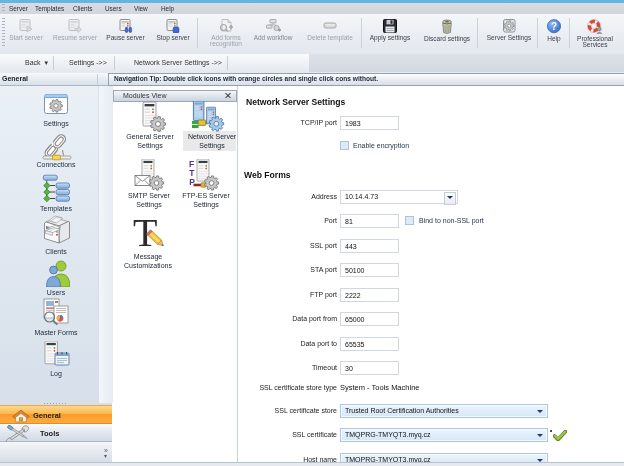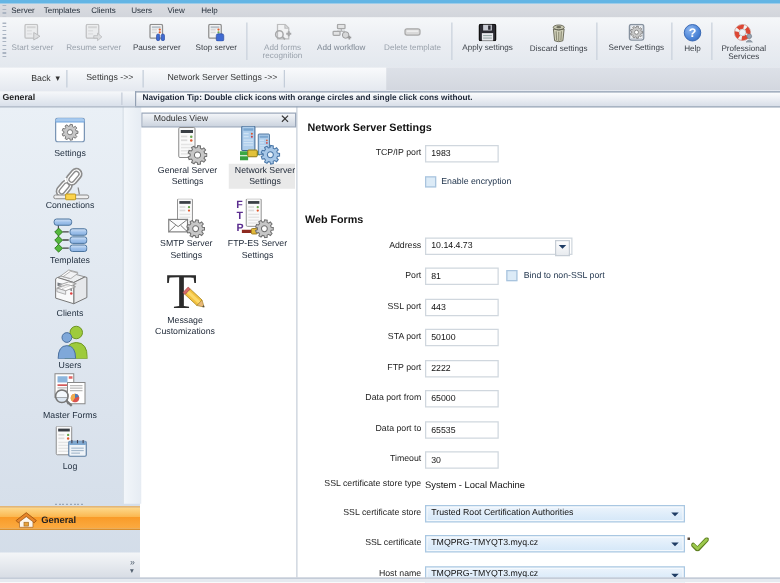--- a/index.html
+++ b/index.html
@@ -292,21 +292,21 @@
     <div class="flabel" style="left:105px;top:205.5px;width:120px;">FTP port</div>
     <div class="finput" style="left:228px;top:202.5px;">2222</div>
     <div class="flabel" style="left:105px;top:230px;width:120px;">Data port from</div>
     <div class="finput" style="left:228px;top:227px;">65000</div>
     <div class="flabel" style="left:105px;top:254.5px;width:120px;">Data port to</div>
     <div class="finput" style="left:228px;top:251.5px;">65535</div>
     <div class="flabel" style="left:105px;top:279px;width:120px;">Timeout</div>
     <div class="finput" style="left:228px;top:276px;">30</div>
 
     <div class="flabel" style="left:105px;top:298.5px;width:120px;">SSL certificate store type</div>
-    <div class="fval" style="left:228px;top:298px;">System - Local Machine</div>
+    <div class="fval" style="left:228px;top:298px;">System - Tools Machine</div>
 
     <div class="flabel" style="left:105px;top:322px;width:120px;">SSL certificate store</div>
     <div class="fcombo" style="left:228px;top:318.5px;width:208px;">Trusted Root Certification Authorities<span class="arr"></span></div>
     <div class="flabel" style="left:105px;top:346px;width:120px;">SSL certificate</div>
     <div class="fcombo" style="left:228px;top:343px;width:208px;">TMQPRG-TMYQT3.myq.cz<span class="arr"></span></div>
     <div style="position:absolute;left:437.5px;top:344.5px;width:2.5px;height:2.5px;background:#5a4a3a;"></div>
     <svg style="position:absolute;left:441px;top:345px;" width="14" height="11" viewBox="0 0 14 11">
       <path d="M1.5 6 L5 9.5 L12.5 1.5" fill="none" stroke="#5d7d1f" stroke-width="3.6" stroke-linecap="round" stroke-linejoin="round"></path>
       <path d="M1.8 6 L5 9 L12.2 1.8" fill="none" stroke="#9cc94d" stroke-width="2.2" stroke-linecap="round" stroke-linejoin="round"></path>
     </svg>
@@ -448,20 +448,35 @@
     <div class="navitem" style="top:285px;">Log</div>
     <div class="abs" id="lgrip"></div>
     <div class="abs" id="genbar">
         <span>General</span>
       <svg class="abs" style="left:12px;top:2.5px;" width="18" height="14" viewBox="0 0 20 15">
         <path d="M1 8 L10 1 L19 8 L17 10 L10 4.5 L3 10 Z" fill="#e8862a" stroke="#a05510" stroke-width="0.8"></path>
         <path d="M4 9 L10 4.5 L16 9 V14 H4 Z" fill="#fdf6ec" stroke="#b07030" stroke-width="0.7"></path>
         <rect x="8" y="9.5" width="4" height="3.4" fill="#e8a13c" stroke="#a06a20" stroke-width="0.6"></rect>
       </svg>
     </div>
+    <div class="abs" id="toolsbar">
+        <span>Tools</span>
+      <svg class="abs" style="left:3px;top:1px;" width="32" height="17" viewBox="0 0 32 17">
+        <g transform="rotate(-35 16 8)">
+            <rect x="6" y="7" width="15" height="2.4" fill="#dcdcdc" stroke="#808080" stroke-width="0.7"></rect>
+            <path d="M21 6 c3 -1.5 6 0 6 2.2 c0 2.2 -3 3.7 -6 2.2 l1.6 -2.2 Z" fill="#e2e2e2" stroke="#808080" stroke-width="0.7"></path>
+            <path d="M6 7 c-3 -1.5 -6 0 -6 2.2" fill="none" stroke="#808080" stroke-width="0.7"></path>
+          </g>
+        <g transform="rotate(33 16 8)">
+            <rect x="3" y="6.6" width="5.5" height="3.2" rx="1.4" fill="#7fa8d9" stroke="#44699c" stroke-width="0.7"></rect>
+            <rect x="8" y="7.3" width="13" height="1.8" fill="#d5d5d5" stroke="#858585" stroke-width="0.6"></rect>
+            <path d="M21 7.3 l5 0.9 -5 0.9 Z" fill="#c9c9c9" stroke="#858585" stroke-width="0.5"></path>
+          </g>
+      </svg>
+    </div>
     <div class="abs" id="chevrow">
       <div style="position:absolute;right:4px;top:5px;font-size:7px;color:#53606f;">»</div>
       <div style="position:absolute;right:5px;top:10px;font-size:6px;color:#53606f;">▾</div>
     </div>
   </div>
   <div class="abs" style="left:0;top:85px;width:108px;height:1px;background:#aab5c4;"></div>
   <div class="abs" style="left:108px;top:85px;width:516px;height:1px;background:#93a1b4;"></div>
   <div class="abs" id="statusbar"></div>
 </div>
 

